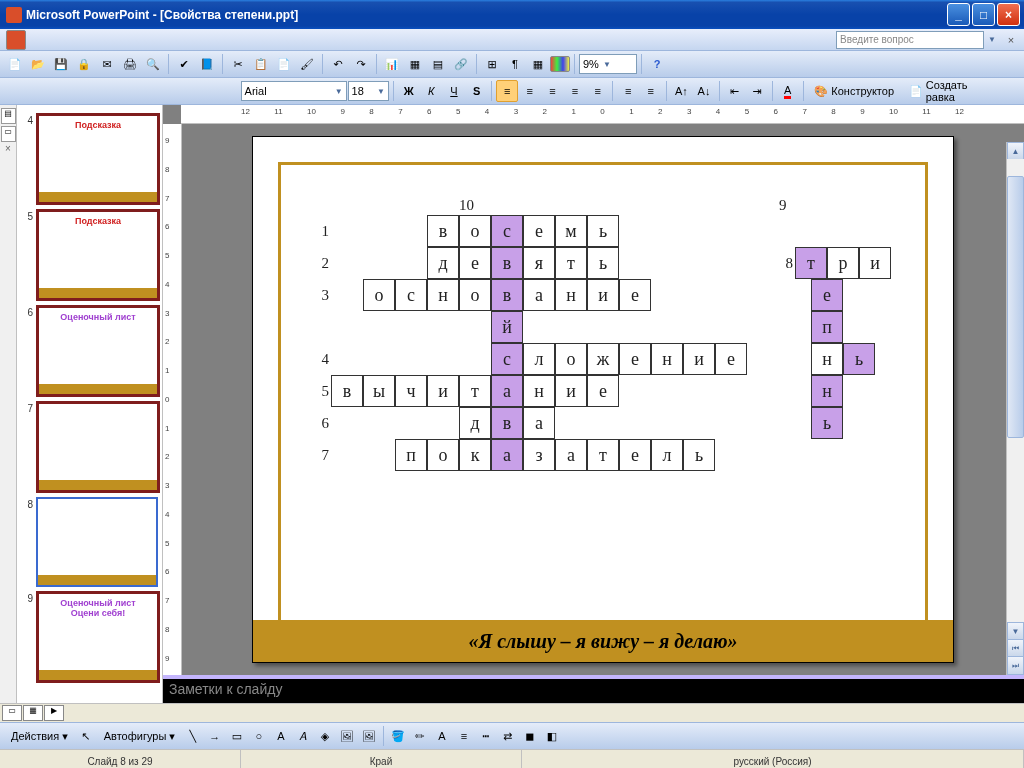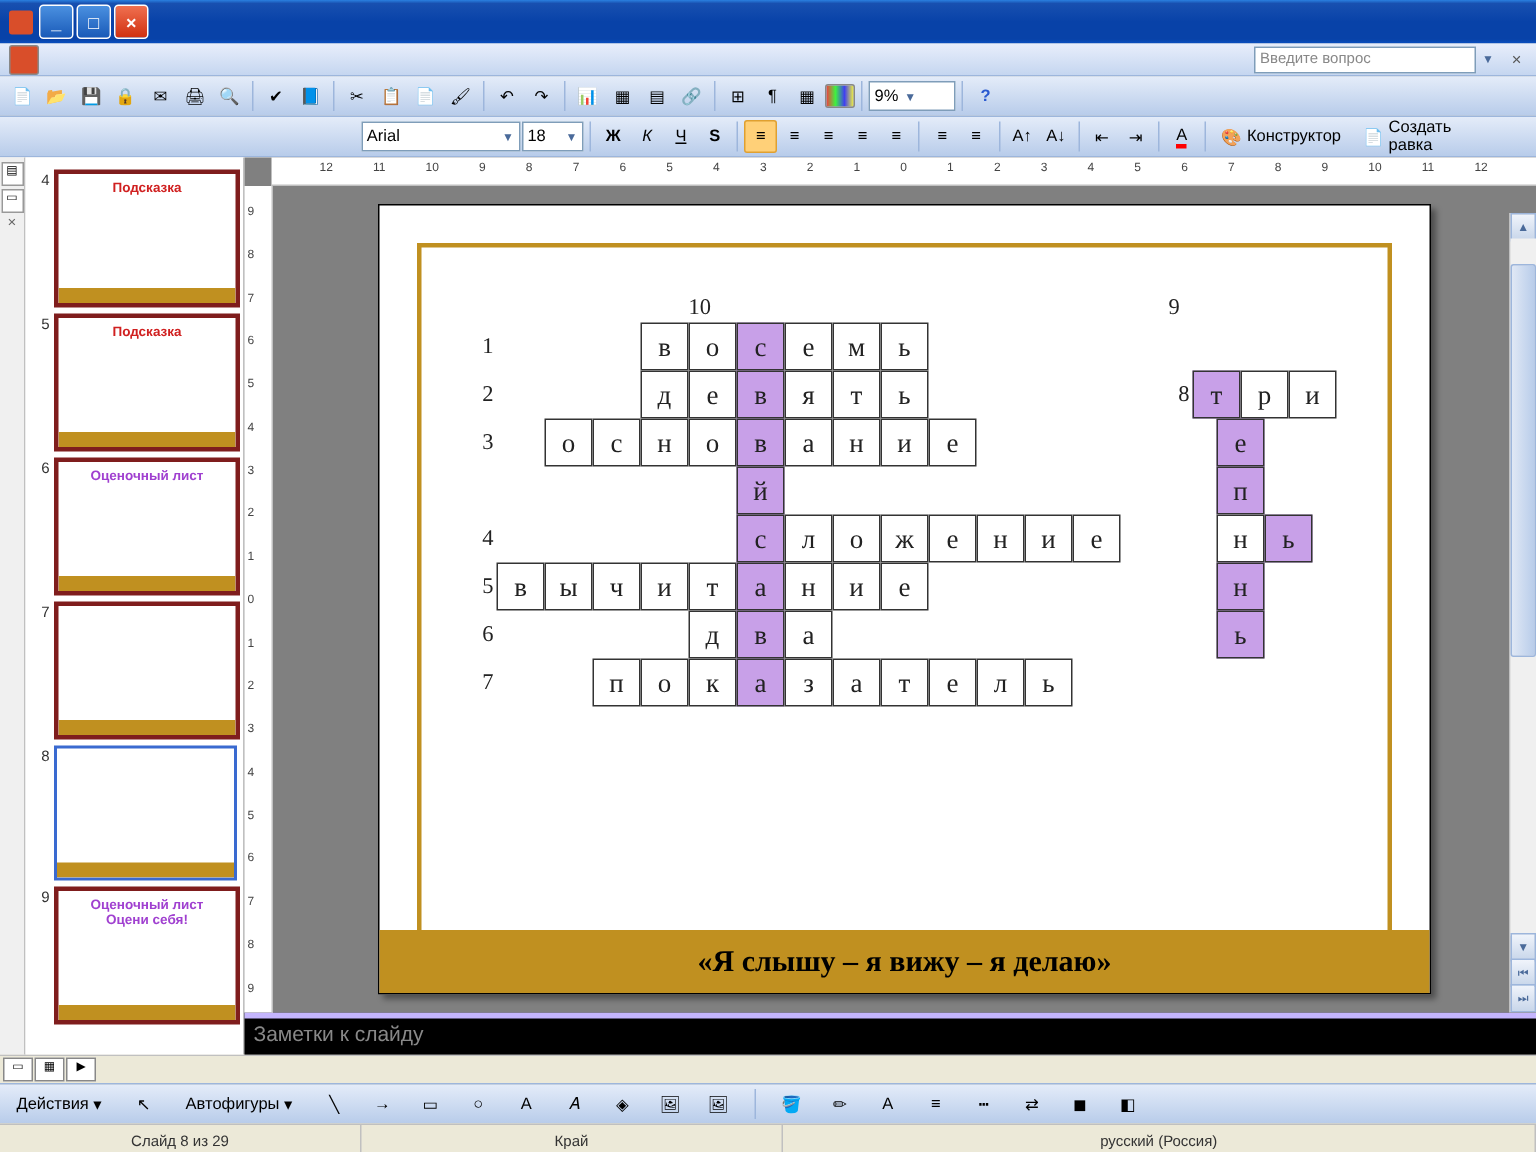--- a/index.html
+++ b/index.html
@@ -26,53 +26,56 @@
 .outline-tab{width:13px;height:14px;border:1px solid #999;margin:1px 0;background:#fff;font-size:8px;text-align:center}
 .outline-close{font-size:10px;color:#666;margin-bottom:3px}
 .thumbs{width:145px;background:#fff;border-right:1px solid #c0c0c0;overflow:hidden;padding:4px 0}
 .thumb-row{display:flex;margin:4px 2px}
 .thumb-num{width:14px;text-align:right;font-size:10px;color:#333;padding-right:3px;padding-top:2px}
 .thumb{width:118px;height:86px;border:3px solid #7f1d1d;background:#fff;position:relative;overflow:hidden;font-size:6px}
 .thumb.selected{border:2px solid #3a6ad0}
 .thumb .bottom-bar{position:absolute;bottom:0;left:0;right:0;height:10px;background:#c09020}
 .slide-area{flex:1;background:#808080;display:flex;flex-direction:column;position:relative}
 .hruler{height:18px;background:#fff;border-bottom:1px solid #c0c0c0;margin-left:18px;position:relative;font-size:8px;color:#444;overflow:hidden}
-.hruler .ticks{position:absolute;left:0;right:0;top:2px;display:flex;justify-content:space-between;padding:0 32px}
+.hruler .ticks{position:absolute;left:0;right:0;top:2px;display:flex;justify-content:space-between;padding:0 60px}
 .slide-container{flex:1;display:flex}
 .vruler{width:18px;background:#fff;border-right:1px solid #c0c0c0;position:relative;font-size:8px;color:#444;overflow:hidden}
 .vruler .ticks{position:absolute;top:0;bottom:0;left:2px;display:flex;flex-direction:column;justify-content:space-between;padding:12px 0}
 .slide-scroll{flex:1;background:#808080;overflow:hidden;display:flex;align-items:flex-start;justify-content:center;padding:12px 0 0 0;position:relative}
 .slide{width:700px;height:525px;background:#fff;border:1px solid #000;box-shadow:3px 3px 4px rgba(0,0,0,0.4);position:relative}
 .slide-inner{position:absolute;left:25px;top:25px;right:25px;bottom:25px;border:3px solid #c09020}
 .crossword{position:absolute;left:30px;top:32px;right:30px}
 .cwrow{display:flex;height:32px;margin-bottom:0}
 .cwlabel{width:18px;display:flex;align-items:center;justify-content:flex-end;padding-right:2px;font-size:15px;font-family:"Times New Roman",serif;color:#222}
 .cell{width:32px;height:32px;border:1px solid #333;background:#fff;display:flex;align-items:center;justify-content:center;font-size:18px;font-family:"Times New Roman",serif;color:#222;box-sizing:border-box}
 .cell.hl{background:#c8a0e8}
 .cell.blank{border:none;background:transparent}
 .cw-top-labels{position:relative;height:18px}
 .cw-top-labels span{position:absolute;font-size:15px;font-family:"Times New Roman",serif;color:#222}
-.slide-footer{position:absolute;left:0;right:0;bottom:0;height:42px;background:#c09020;display:flex;align-items:center;justify-content:center;font-family:"Times New Roman",serif;font-size:20px;font-weight:bold;color:#000}
+.slide-footer{position:absolute;left:0;right:0;bottom:0;height:42px;background:#c09020;display:flex;align-items:center;justify-content:center;font-family:"Times New Roman",serif;font-size:20px;font-weight:bold;font-style:italic;color:#000}
 .vscroll{position:absolute;right:0;top:18px;bottom:0;width:17px;background:#e8e8e8;border-left:1px solid #c0c0c0}
 .vscroll .track{position:absolute;top:17px;bottom:51px;left:0;right:0;background:#f0f0f0}
 .vscroll .sbtn{height:17px;background:linear-gradient(to bottom,#f0f4fb,#c8d6ea);border:1px solid #9db6dc;display:flex;align-items:center;justify-content:center;font-size:8px;color:#4a6a9a}
 .vscroll .thumb-s{position:absolute;top:17px;left:0;right:0;height:260px;background:linear-gradient(to right,#e0e8f5,#b8ccea);border:1px solid #9db6dc;border-radius:2px}
 .notes{height:20px;background:#000000;border-top:4px solid #c4b5fd;color:#888;padding:2px 6px;font-size:14px}
 .view-btns{height:18px;background:#ece9d8;border-top:1px solid #c0c0c0;display:flex;align-items:center;padding:0 2px}
 .view-btn{width:18px;height:14px;border:1px solid #888;margin-right:1px;background:#fff;font-size:8px;text-align:center}
-.draw-toolbar{height:26px;background:linear-gradient(to bottom,#e4ecf9,#b8ccea);border-top:1px solid #9db6dc;display:flex;align-items:center;padding:0 4px;gap:10px}
+.draw-toolbar{height:26px;background:linear-gradient(to bottom,#e4ecf9,#b8ccea);border-top:1px solid #9db6dc;display:flex;align-items:center;padding:0 4px;gap:0}
 .statusbar{height:22px;background:#ece9d8;border-top:1px solid #c0c0c0;display:flex;align-items:center;font-size:10px;color:#333}
 .status-cell{padding:0 10px;border-right:1px solid #c0c0c0;height:100%;display:flex;align-items:center}
 .txt-btn{padding:0 6px;font-size:11px;display:flex;align-items:center;gap:3px}
 </style>
 </head>
 <body>
 
 <div class="titlebar">
   <div class="icon"></div>
+  <div class="title">
+    <span>Microsoft PowerPoint</span> - <span>[Свойства степени.ppt]</span>
+  </div>
   <div class="winbtns">
     <div class="winbtn min">_</div>
     <div class="winbtn max">□</div>
     <div class="winbtn close">×</div>
   </div>
 </div>
 
 <div class="menubar">
   <div class="appicon"></div>
   <div class="spacer"></div>

